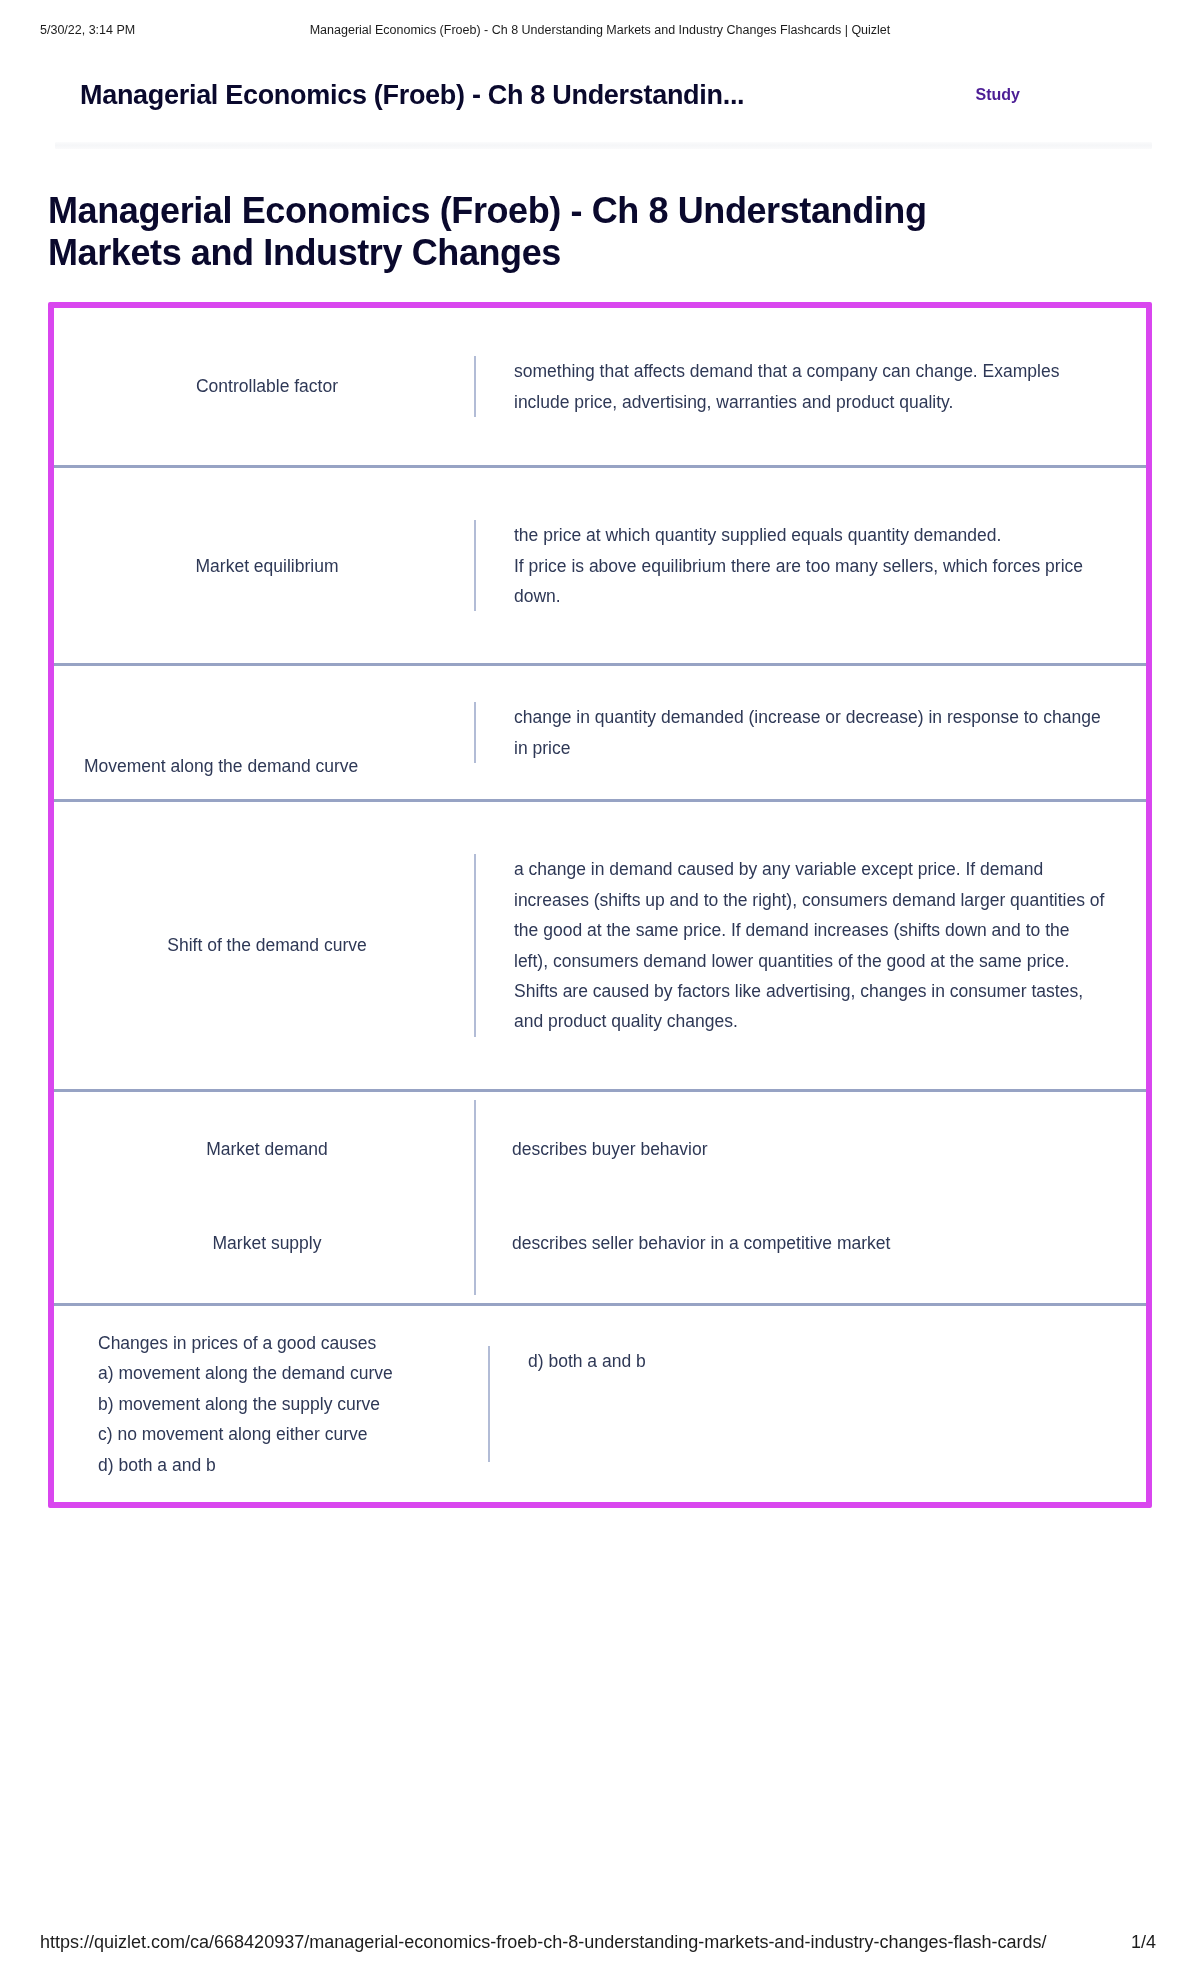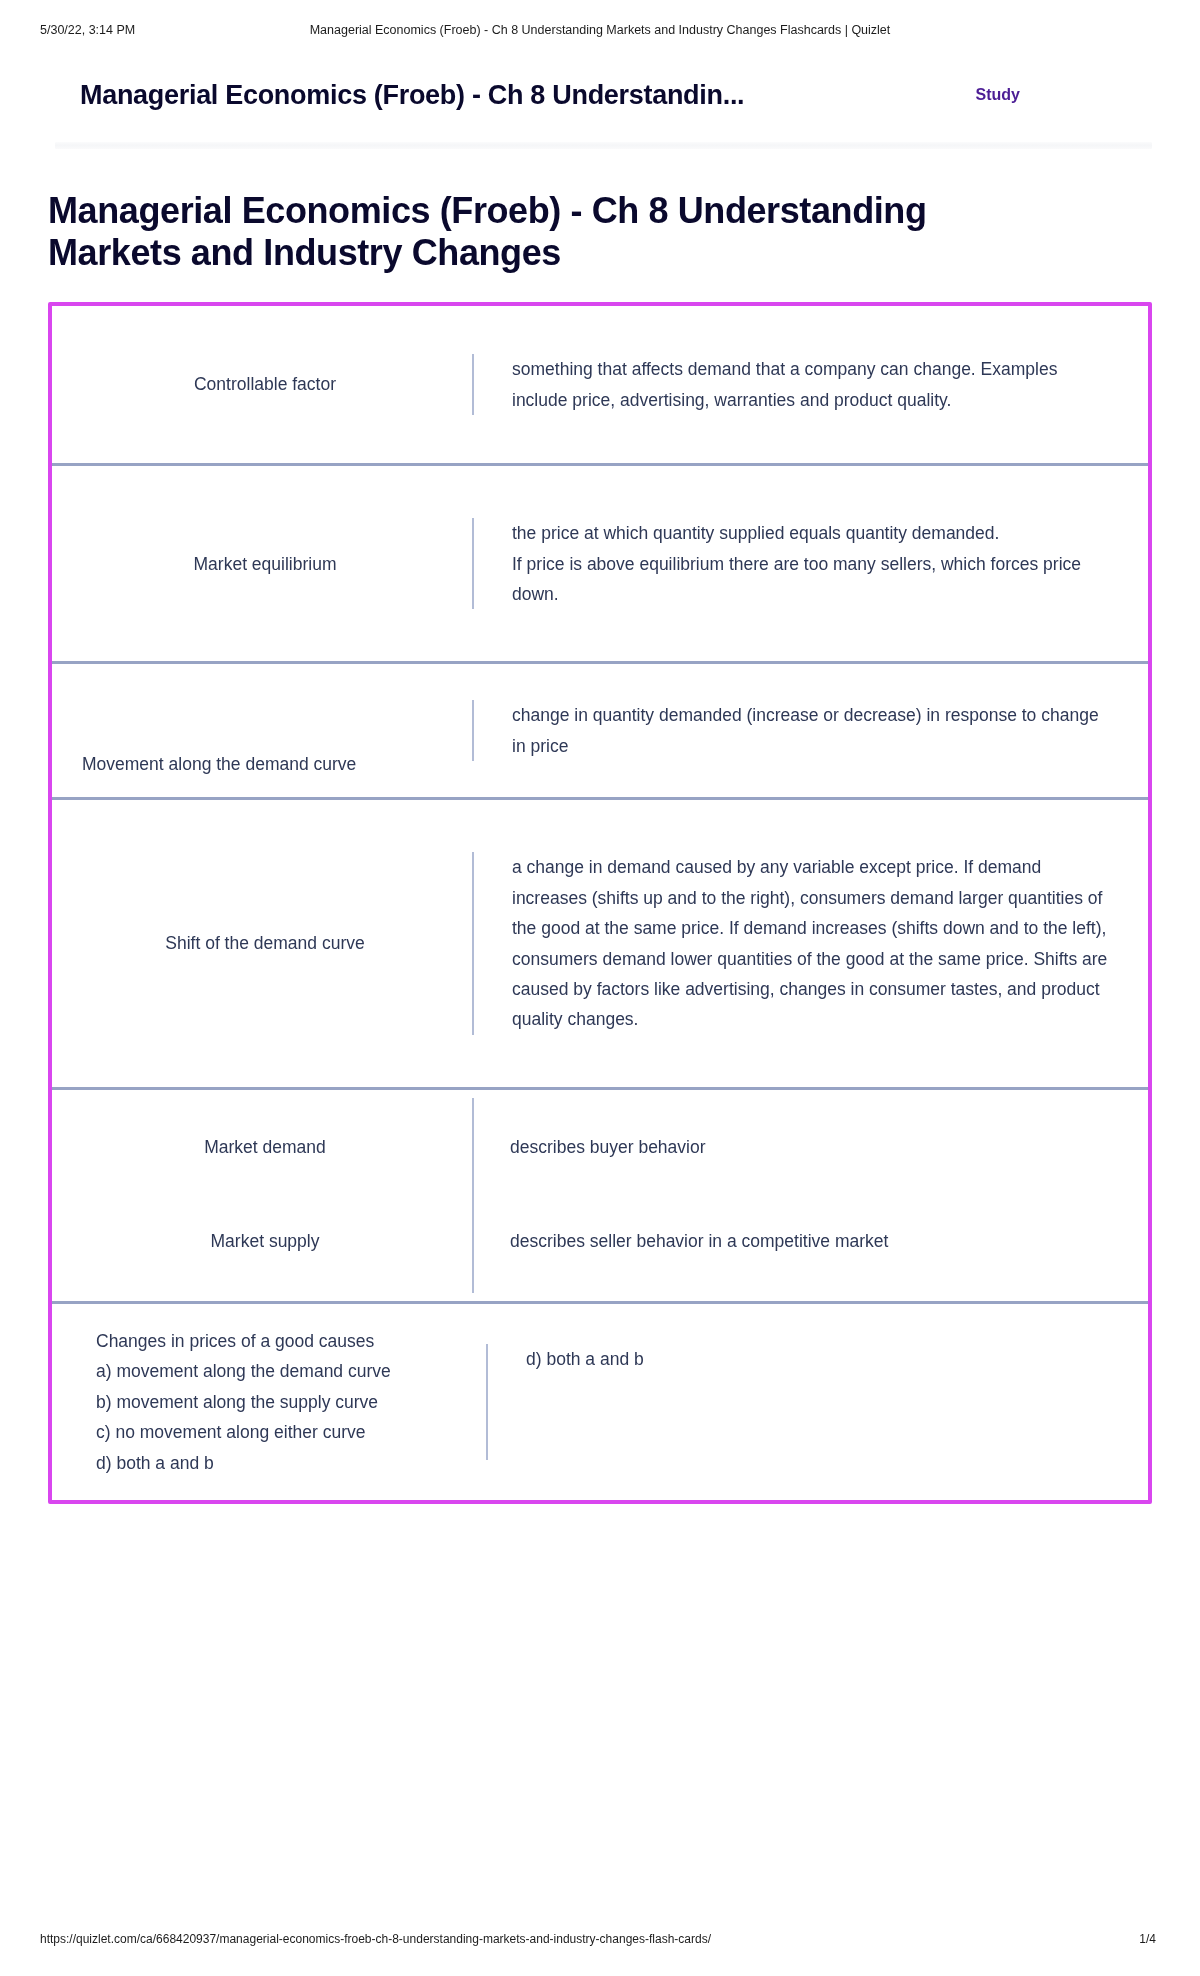--- a/index.html
+++ b/index.html
@@ -94,21 +94,21 @@
     margin: 42px 0 0 0;
     font-size: 21px;
     font-weight: 700;
     letter-spacing: -0.1px;
     color: #0a092d;
   }
 
   
   .term-list {
     margin-top: 28px;
-    border: 4px solid #d946ef;
+    border: 6px solid #d946ef;
     border-radius: 2px;
     background: #ffffff;
   }
   .term-group + .term-group {
     border-top: 3px solid #97a3c4;
   }
   .term-row {
     display: flex;
     align-items: stretch;
     min-height: 60px;
@@ -156,21 +156,21 @@
     position: absolute;
     width: 2px;
     background: #b2bcd6;
   }
 
   
   .print-footer {
     position: absolute;
     bottom: 26px; left: 0; right: 0;
     height: 18px;
-    font-size: 12px;
+    font-size: 18px;
     color: #1c1c1c;
   }
   .print-footer .pf-url { position: absolute; left: 40px; }
   .print-footer .pf-page { position: absolute; right: 44px; }
 </style>
 </head>
 <body>
 
 <div class="print-header">
   <span class="ph-date">5/30/22, 3:14 PM</span>

